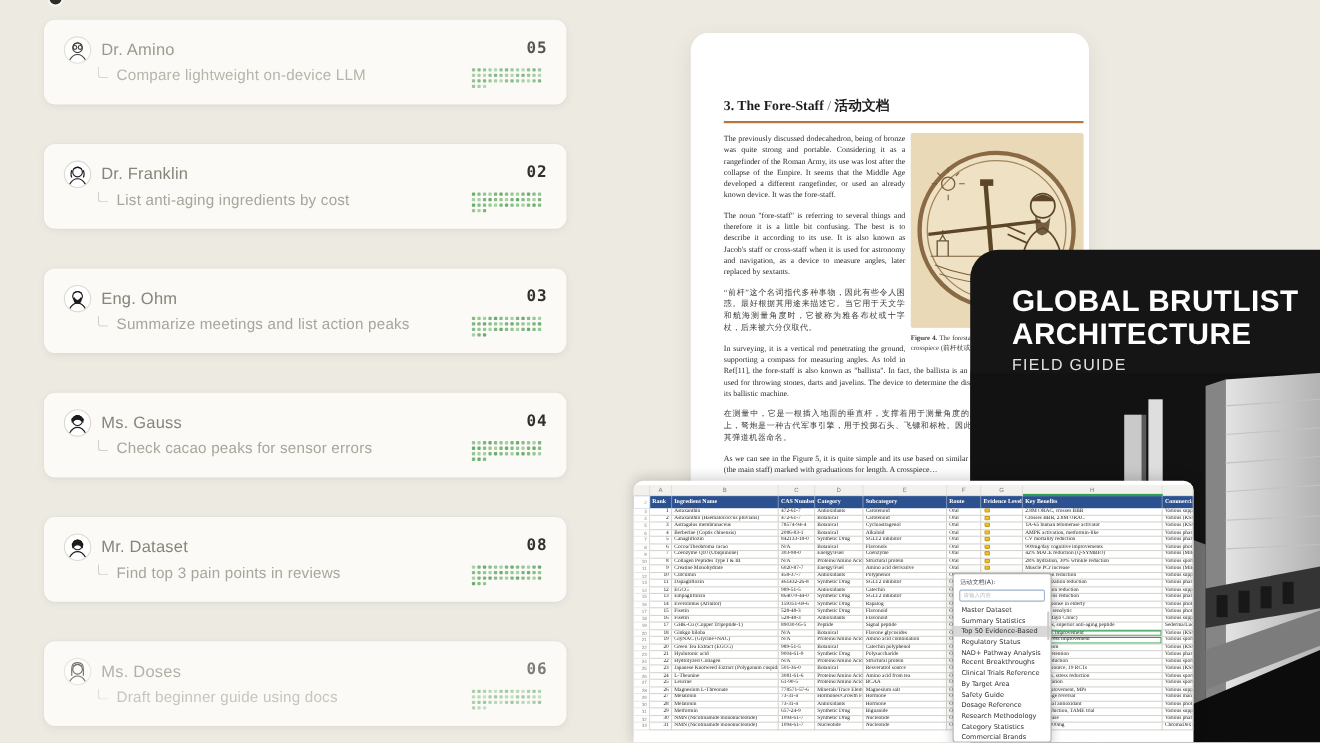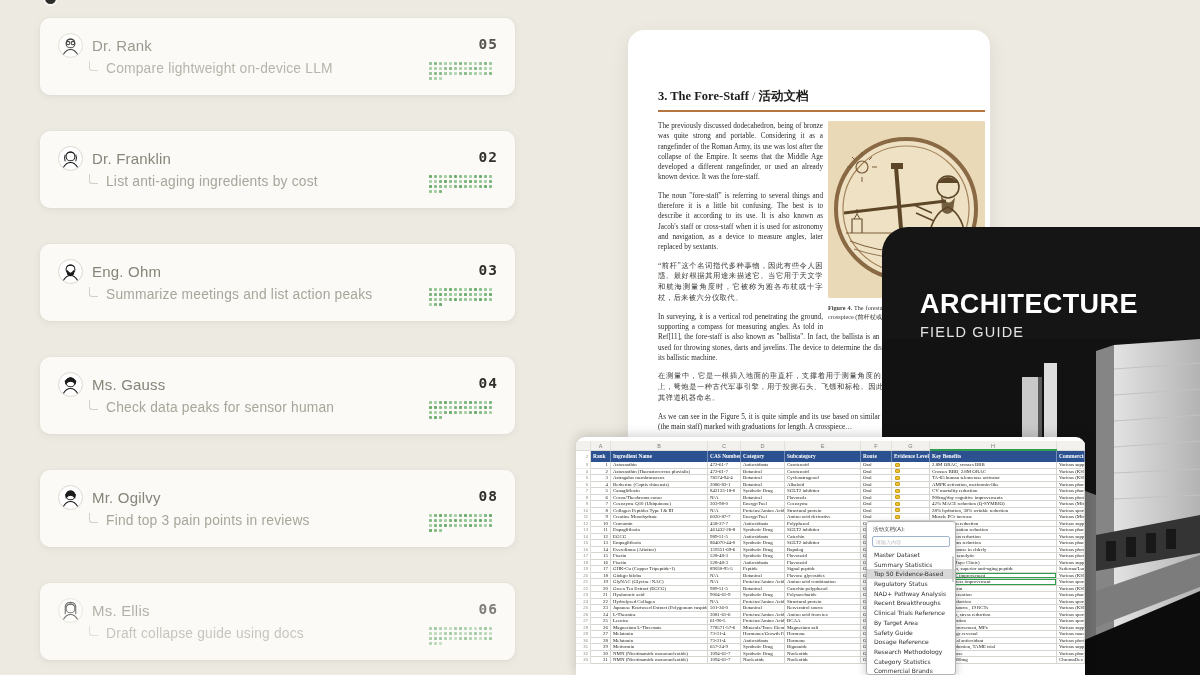--- a/index.html
+++ b/index.html
@@ -107,21 +107,21 @@
             <svg width="23" height="23" viewBox="0 0 24 24" xmlns="http://www.w3.org/2000/svg">
               <g stroke="#1c1c1c" stroke-width="1.1" fill="none">
                 <circle cx="12" cy="9.8" r="4.6"></circle>
                 <path d="M8 7 Q12 3.6 16 7"></path>
                 <path d="M4.5 21.5 Q7.5 16.2 12 16.2 Q16.5 16.2 19.5 21.5"></path>
                 <circle cx="9.5" cy="9.5" r="1.8" fill="none"></circle>
                 <circle cx="14.5" cy="9.5" r="1.8" fill="none"></circle>
               </g>
             </svg>
           </span>
-          <span class="name">Dr. Rank</span>
+          <span class="name">Dr. Amino</span>
           <span class="num">05</span>
           <span class="elbow"></span>
           <span class="task">Compare lightweight on-device LLM</span>
           <span class="dots">
             <i style="background:#7db57e"></i>
             <i style="background:#6cad6e"></i>
             <i style="background:#85bd86"></i>
             <i style="background:#95c795"></i>
             <i style="background:#a7d0a7"></i>
             <i style="background:#7db57e"></i>
@@ -296,21 +296,21 @@
                 <circle cx="12" cy="9.8" r="4.6"></circle>
                 <path d="M8 7 Q12 3.6 16 7"></path>
                 <path d="M4.5 21.5 Q7.5 16.2 12 16.2 Q16.5 16.2 19.5 21.5"></path>
                 <path d="M6.5 8.5 Q12 1.5 17.5 8.5 L17 11 Q12 6 7 11 Z" fill="#1c1c1c"></path>
               </g>
             </svg>
           </span>
           <span class="name">Ms. Gauss</span>
           <span class="num">04</span>
           <span class="elbow"></span>
-          <span class="task">Check data peaks for sensor human</span>
+          <span class="task">Check cacao peaks for sensor errors</span>
           <span class="dots">
             <i style="background:#95c795"></i>
             <i style="background:#a7d0a7"></i>
             <i style="background:#7db57e"></i>
             <i style="background:#6cad6e"></i>
             <i style="background:#85bd86"></i>
             <i style="background:#95c795"></i>
             <i style="background:#a7d0a7"></i>
             <i style="background:#7db57e"></i>
             <i style="background:#6cad6e"></i>
@@ -355,21 +355,21 @@
           <span class="avatar">
             <svg width="23" height="23" viewBox="0 0 24 24" xmlns="http://www.w3.org/2000/svg">
               <g stroke="#1c1c1c" stroke-width="1.1" fill="none">
                 <circle cx="12" cy="9.8" r="4.6"></circle>
                 <path d="M8 7 Q12 3.6 16 7"></path>
                 <path d="M4.5 21.5 Q7.5 16.2 12 16.2 Q16.5 16.2 19.5 21.5"></path>
                 <path d="M7 9 Q12 2.5 17 9 L16.5 12 Q12 7 7.5 12 Z" fill="#1c1c1c"></path>
               </g>
             </svg>
           </span>
-          <span class="name">Mr. Ogilvy</span>
+          <span class="name">Mr. Dataset</span>
           <span class="num">08</span>
           <span class="elbow"></span>
           <span class="task">Find top 3 pain points in reviews</span>
           <span class="dots">
             <i style="background:#a7d0a7"></i>
             <i style="background:#7db57e"></i>
             <i style="background:#6cad6e"></i>
             <i style="background:#85bd86"></i>
             <i style="background:#95c795"></i>
             <i style="background:#a7d0a7"></i>
@@ -417,24 +417,24 @@
           <span class="avatar">
             <svg width="23" height="23" viewBox="0 0 24 24" xmlns="http://www.w3.org/2000/svg">
               <g stroke="#1c1c1c" stroke-width="1.1" fill="none">
                 <circle cx="12" cy="9.8" r="4.6"></circle>
                 <path d="M8 7 Q12 3.6 16 7"></path>
                 <path d="M4.5 21.5 Q7.5 16.2 12 16.2 Q16.5 16.2 19.5 21.5"></path>
                 <path d="M6.5 10 Q6 3.5 12 3.5 Q18 3.5 17.5 10 L17.5 16 M6.5 10 L6.5 16" fill="none"></path>
               </g>
             </svg>
           </span>
-          <span class="name">Ms. Ellis</span>
+          <span class="name">Ms. Doses</span>
           <span class="num">06</span>
           <span class="elbow"></span>
-          <span class="task">Draft collapse guide using docs</span>
+          <span class="task">Draft beginner guide using docs</span>
           <span class="dots">
             <i style="background:#7db57e"></i>
             <i style="background:#6cad6e"></i>
             <i style="background:#85bd86"></i>
             <i style="background:#95c795"></i>
             <i style="background:#a7d0a7"></i>
             <i style="background:#7db57e"></i>
             <i style="background:#6cad6e"></i>
             <i style="background:#85bd86"></i>
             <i style="background:#95c795"></i>
@@ -507,21 +507,21 @@
     <p class="en">The previously discussed dodecahedron, being of bronze was quite strong and portable. Considering it as a rangefinder of the Roman Army, its use was lost after the collapse of the Empire. It seems that the Middle Age developed a different rangefinder, or used an already known device. It was the fore-staff.</p>
         <p class="en">The noun "fore-staff" is referring to several things and therefore it is a little bit confusing. The best is to describe it according to its use. It is also known as Jacob's staff or cross-staff when it is used for astronomy and navigation, as a device to measure angles, later replaced by sextants.</p>
         <p class="zh">“前杆”这个名词指代多种事物，因此有些令人困惑。最好根据其用途来描述它。当它用于天文学和航海测量角度时，它被称为雅各布杖或十字杖，后来被六分仪取代。</p>
         <p class="en">In surveying, it is a vertical rod penetrating the ground, supporting a compass for measuring angles. As told in Ref[11], the fore-staff is also known as "ballista". In fact, the ballista is an ancient military engine, which was used for throwing stones, darts and javelins. The device to determine the distance of the target was named after its ballistic machine.</p>
         <p class="zh">在测量中，它是一根插入地面的垂直杆，支撑着用于测量角度的罗盘。如参考文献所述。事实上，弩炮是一种古代军事引擎，用于投掷石头、飞镖和标枪。因此，用于确定目标距离的设备以其弹道机器命名。</p>
         <p class="en">As we can see in the Figure 5, it is quite simple and its use based on similar triangles. The fore-staff, it is a pole (the main staff) marked with graduations for length. A crosspiece…</p>
       </div>
   </div>
 
   <div id="book">
-    <div class="btitle"><br><span>ARCHITECTURE</span></div>
+    <div class="btitle"><span>GLOBAL BRUTLIST</span><br><span>ARCHITECTURE</span></div>
     <div class="bsub">FIELD GUIDE</div>
     <svg class="building" viewBox="0 0 318 336" xmlns="http://www.w3.org/2000/svg">
       <defs>
         <linearGradient id="gA" x1="0" y1="0" x2="1" y2="0">
           <stop offset="0" stop-color="#e3e3e3"></stop>
             <stop offset="1" stop-color="#b3b3b3"></stop>
         </linearGradient>
         <linearGradient id="gB" x1="0" y1="0" x2="0" y2="1">
           <stop offset="0" stop-color="#d6d6d6"></stop>
             <stop offset="1" stop-color="#8e8e8e"></stop>

